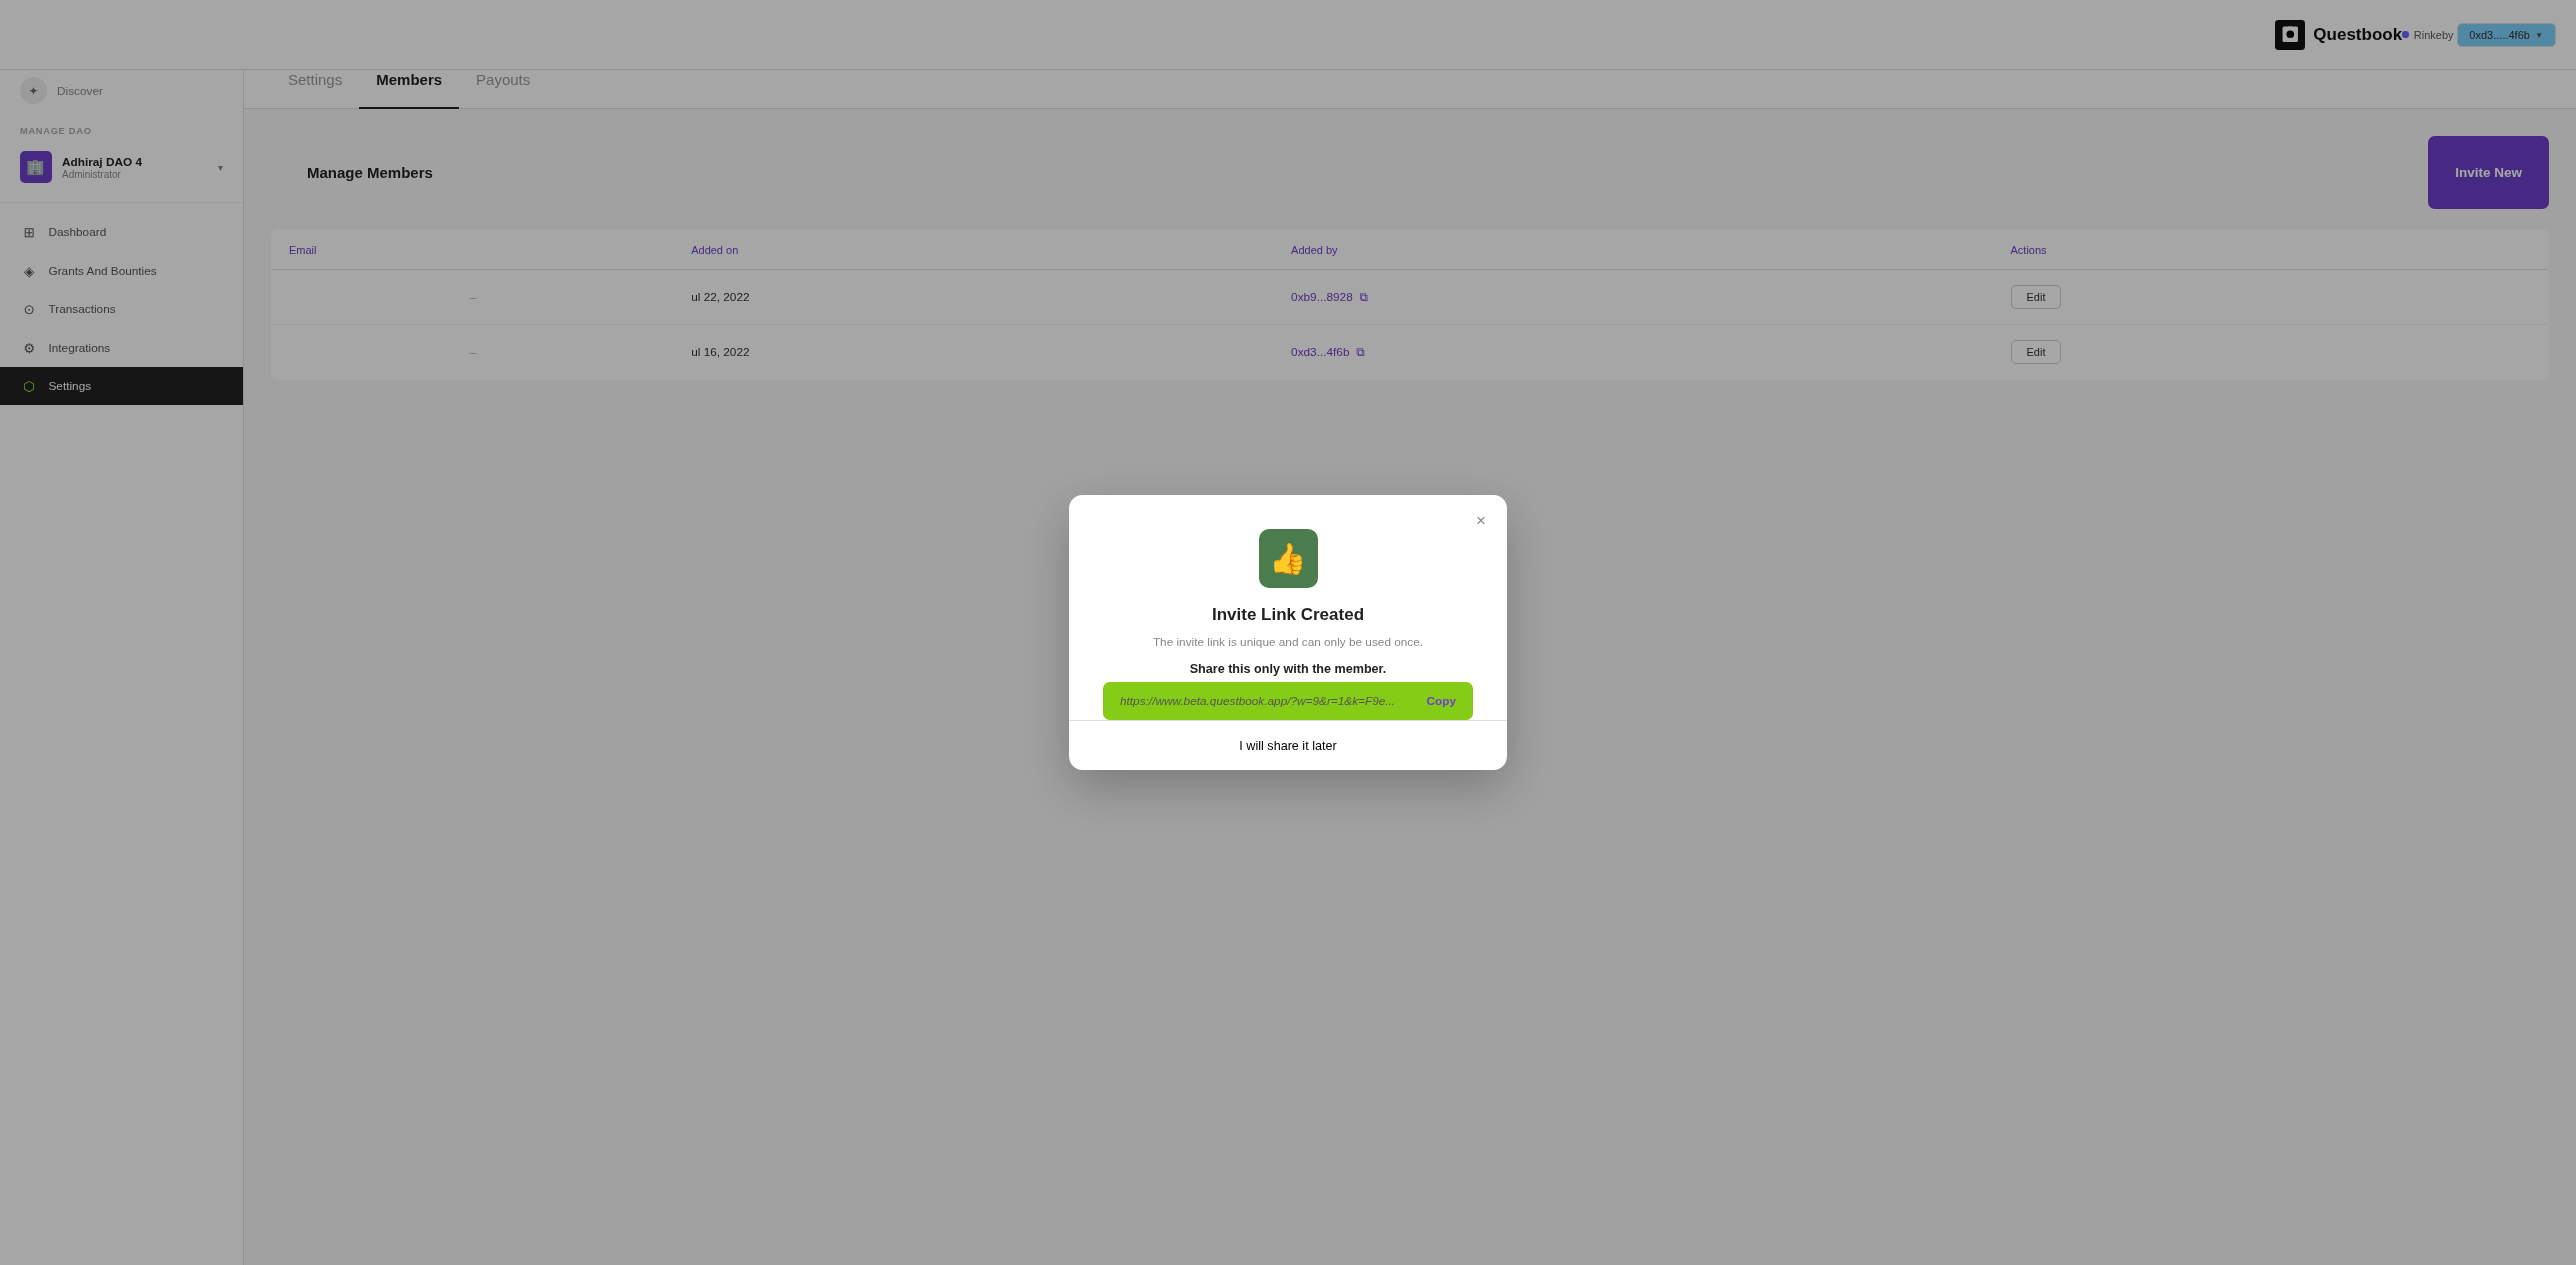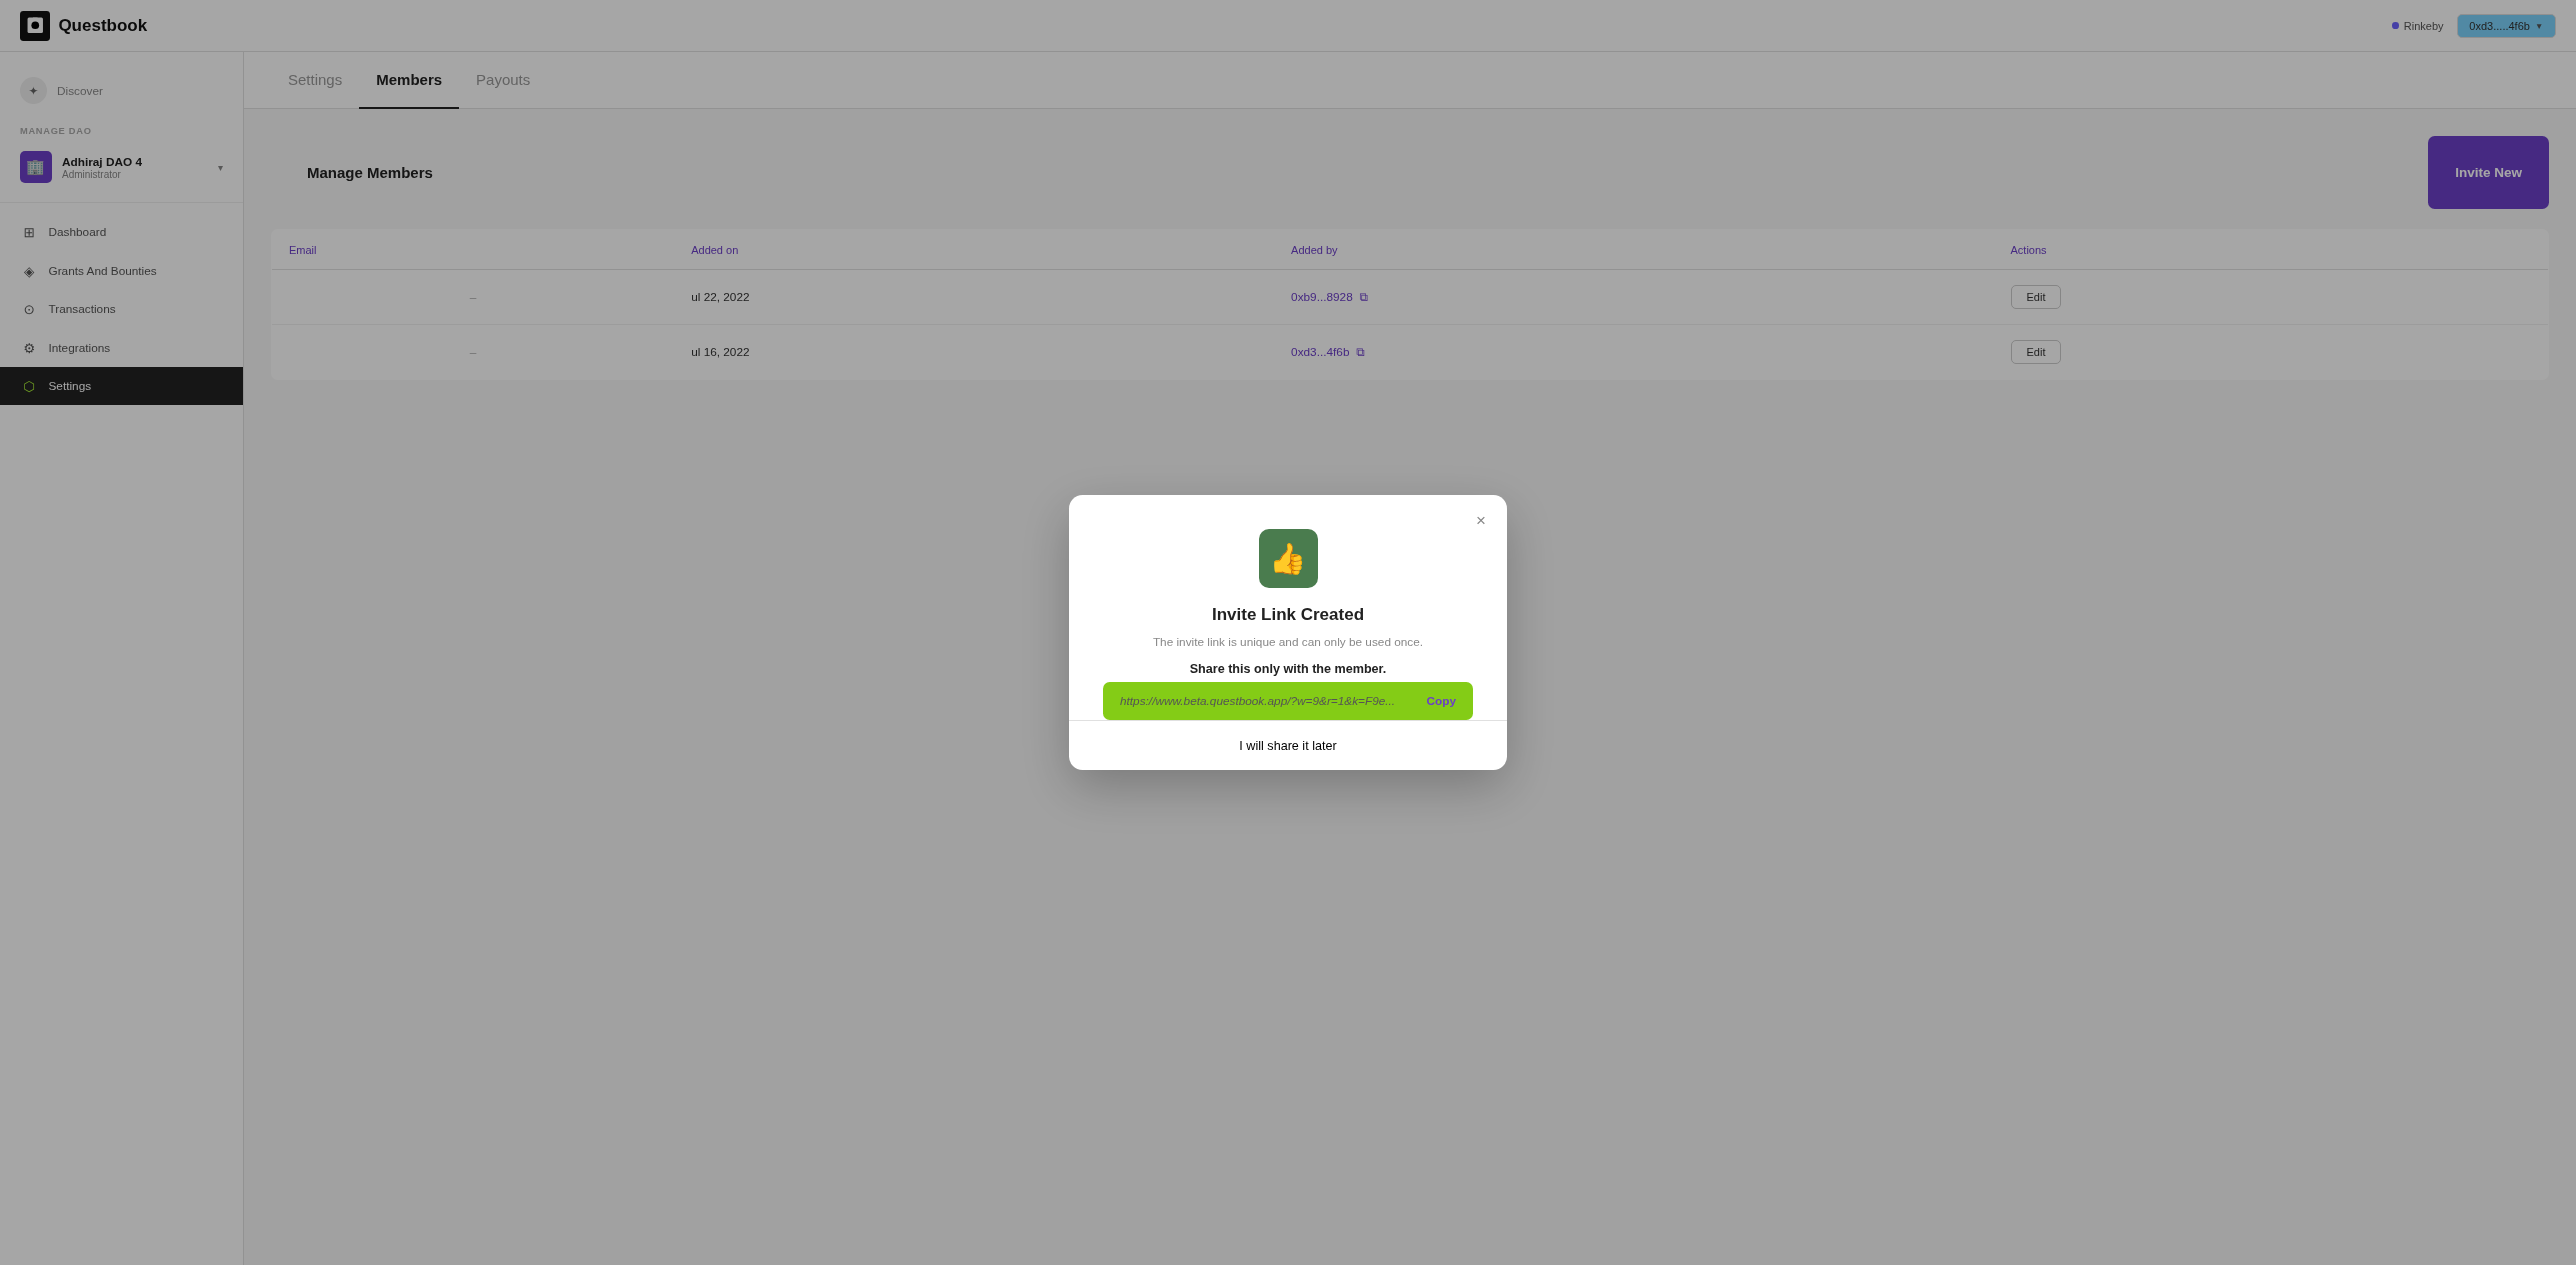--- a/index.html
+++ b/index.html
@@ -1,32 +1,32 @@
 <!DOCTYPE html>
 <html style="font-size:13.5px"><head>
   <meta charset="utf-8">
   <style>
     * { box-sizing: border-box; margin: 0; padding: 0; }
     body { font-family: -apple-system, BlinkMacSystemFont, 'Segoe UI', sans-serif; background: #f0f0f0; height: 100vh; overflow: hidden; }
 
     
     .header {
-      position: fixed; top: 0; left: 0; right: 0; height: 52px;
+      position: fixed; top: 0; left: 0; right: 0; height: 70px;
       background: #fff; border-bottom: 0.8px solid #e0e0e0;
-      display: flex; align-items: center; justify-content: space-between;
+      display: flex; align-items: center; justify-content: flex-end;
       padding: 0 20px; z-index: 100;
     }
     .header-logo { display: flex; align-items: center; gap: 8.4px; }
     .logo-icon {
       width: 30px; height: 30px; background: #111; border-radius: 3.4px;
       display: flex; align-items: center; justify-content: center;
     }
     .logo-icon svg { width: 18.5px; height: 18.5px; fill: #fff; }
     .logo-text { font-size: 17px; font-weight: 700; color: #111; }
-    .header-right { display: flex; align-items: center; gap: 13px; }
+    .header-right { display: flex; align-items: center; gap: 3px; }
     .network-badge {
       display: flex; align-items: center; gap: 5px;
       font-size: 11px; color: #555;
     }
     .network-dot { width: 6.7px; height: 6.7px; border-radius: 50%; background: #6c63ff; }
     .wallet-btn {
       display: flex; align-items: center; gap: 5px;
       border: 0.8px solid #ddd; border-radius: 5px;
       padding: 5px 11.8px; font-size: 11px; color: #333;
       background: #7dd3fc; cursor: pointer;

